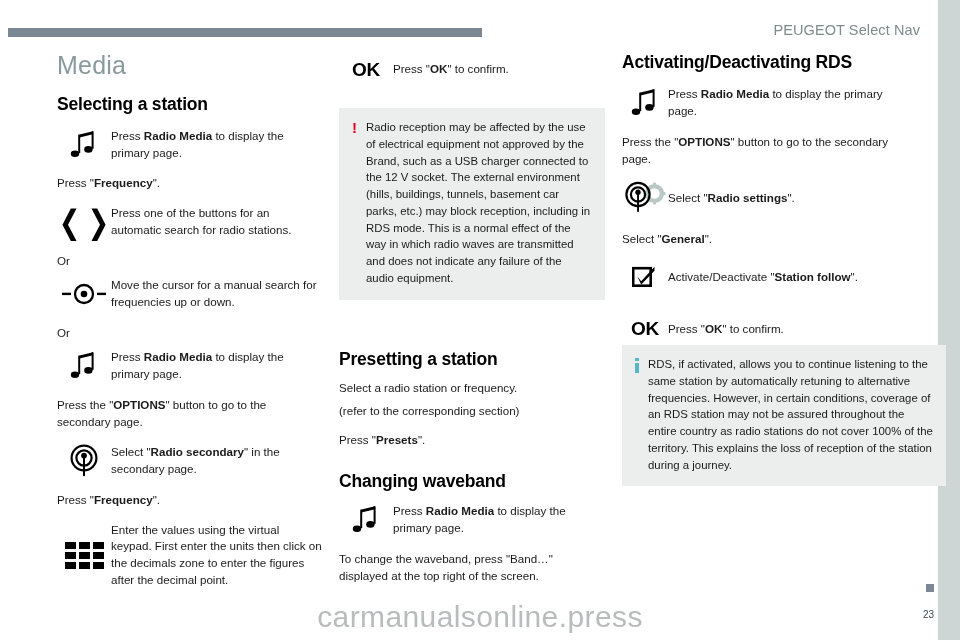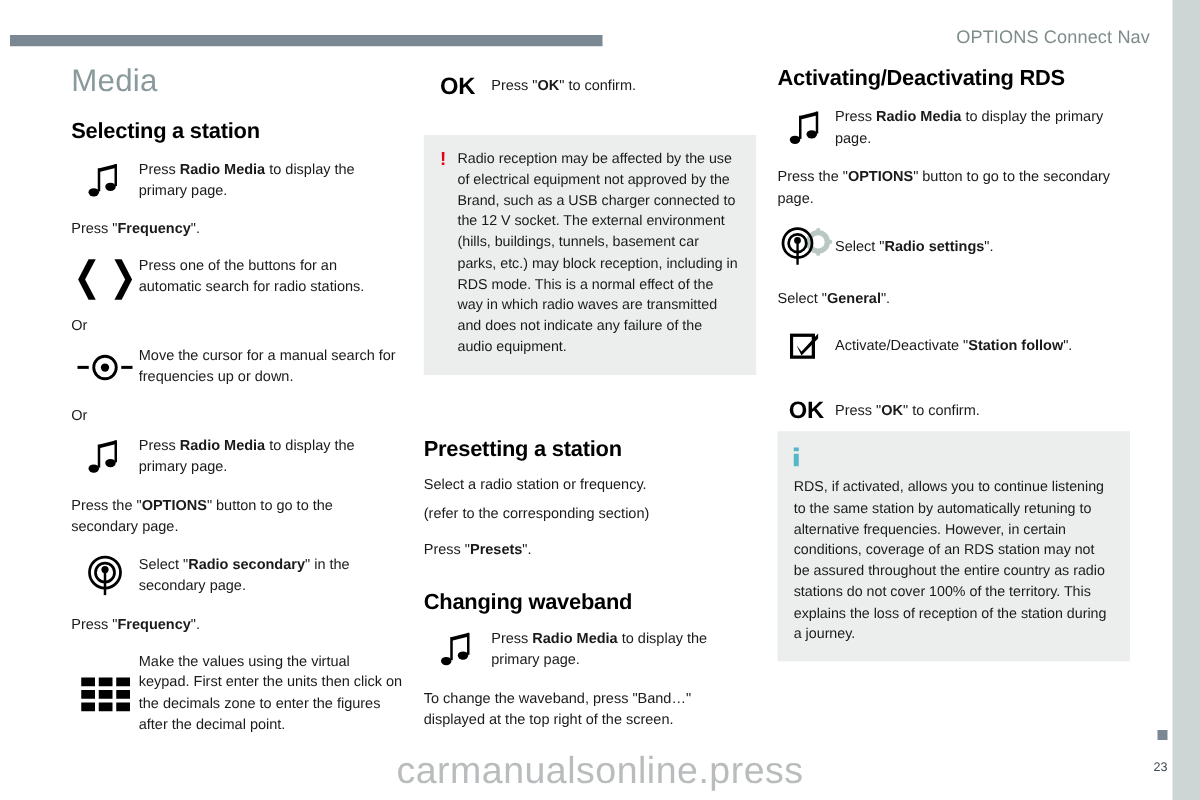--- a/index.html
+++ b/index.html
@@ -146,21 +146,21 @@
     margin-top: 2px;
   }
   .notebox .info-i .dot { width: 4px; height: 3px; background: #56b7c9; }
   .notebox .info-i .stem { width: 4px; height: 10px; background: #56b7c9; margin-top: 2px; }
   .notebox .ntext {
     font-size: 11.4px;
     line-height: 1.47;
     color: #1a1a1a;
   }
   .box-warning { position: absolute; left: 339px; top: 108px; width: 266px; }
-  .box-info    { position: absolute; left: 622px; top: 345px; width: 282px; flex-direction: column; }
+  .box-info    { position: absolute; left: 622px; top: 345px; width: 324px; }
 
   
   .watermark {
     position: absolute;
     left: 0; right: 0;
     bottom: 6px;
     text-align: center;
     font-size: 30px;
     color: #b9bcbd;
     letter-spacing: .4px;
@@ -185,21 +185,21 @@
   svg { display: block; }
 </style>
 </head>
 <body>
 
 <div id="page">
 
   <div class="edge-strip"></div>
 
   <div class="header-rule"></div>
-  <div class="brand-title">OPTIONS Connect Nav</div>
+  <div class="brand-title">PEUGEOT Select Nav</div>
 
   <div class="col col-1">
 
     <h1 class="chapter-title">Media</h1>
 
     <h2 class="h2">Selecting a station</h2>
 
     <div class="irow">
       <div class="ibox">
         <svg width="28" height="30" viewBox="0 0 28 30" aria-hidden="true">
@@ -277,21 +277,21 @@
             <i></i>
             <i></i>
             <i></i>
             <i></i>
             <i></i>
             <i></i>
             <i></i>
             <i></i>
         </div>
       </div>
-      <div class="itext">Make the values using the virtual keypad. First enter the units then click on the decimals zone to enter the figures after the decimal point.</div>
+      <div class="itext">Enter the values using the virtual keypad. First enter the units then click on the decimals zone to enter the figures after the decimal point.</div>
     </div>
 
   </div>
 
   <div class="col col-2">
 
     <div class="irow">
       <div class="ibox">
         <span class="ok-glyph">OK</span>
       </div>

